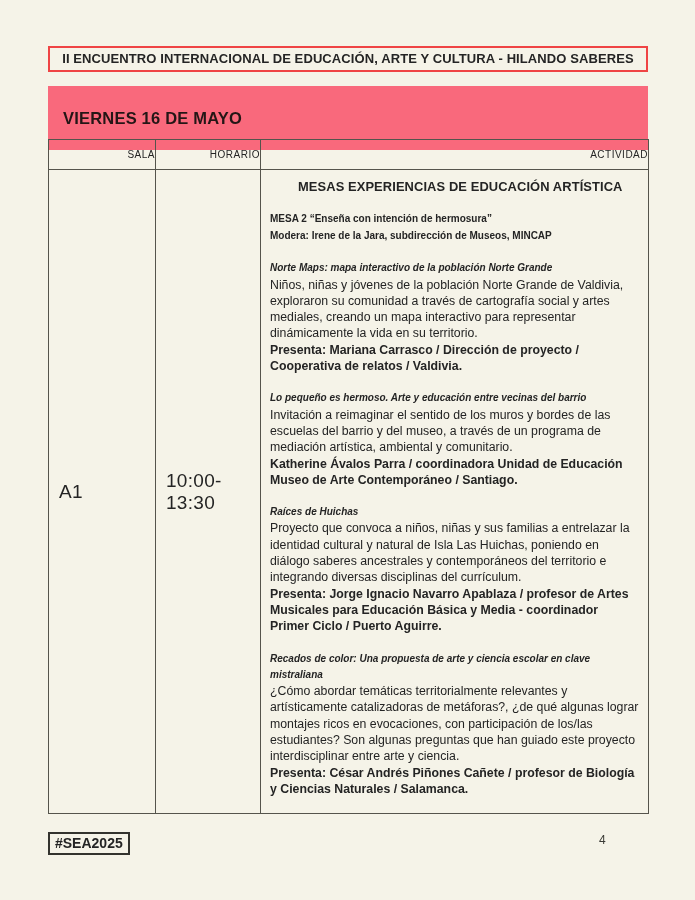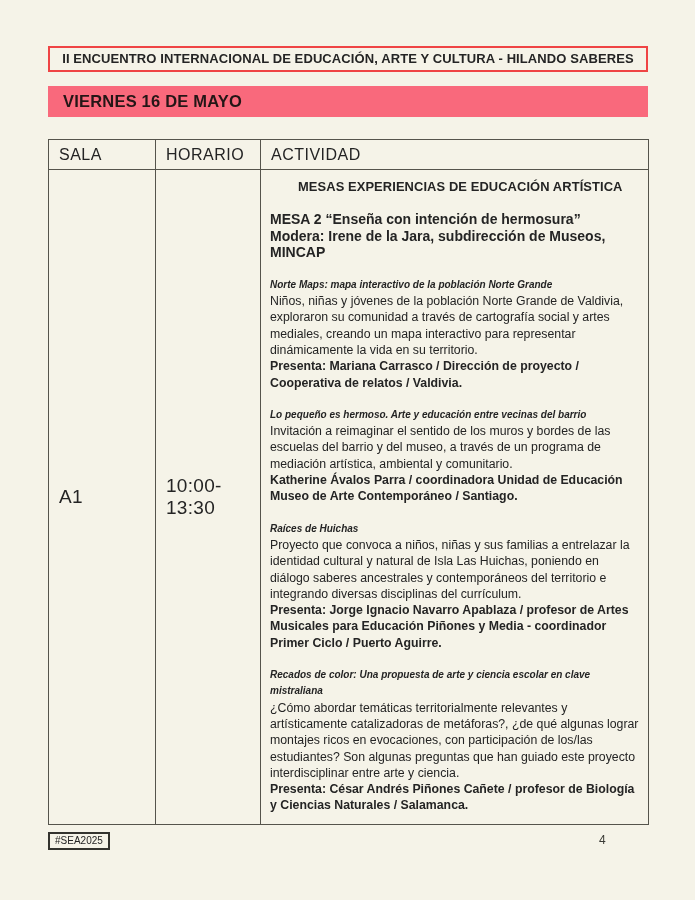--- a/index.html
+++ b/index.html
@@ -13,55 +13,55 @@
   }
   .title-box {
     position:absolute; left:48px; top:46px; width:600px;
     box-sizing:border-box;
     border:2px solid #ef4444;
     font-weight:bold; font-size:13px; text-align:center;
     padding:3px 2px 4px; letter-spacing:0.1px;
     background:#F5F3E8;
   }
   .banner {
-    position:absolute; left:48px; top:86px; width:600px; height:31px;
+    position:absolute; left:48px; top:86px; width:600px; height:64px;
     background:#F9697C;
     box-sizing:border-box;
     display:flex; align-items:center;
     padding-left:15px;
     font-weight:bold; font-size:16.5px; color:#241616;
     letter-spacing:0.2px;
   }
   .schedule {
     position:absolute; left:48px; top:139px; width:600px;
     border-collapse:collapse; table-layout:fixed;
   }
   .schedule th, .schedule td { border:1px solid #55544c; }
   .schedule th {
-    height:29px; font-weight:normal; font-size:16px;
-    text-align:left; padding:0 0 0 10px; letter-spacing:0.5px;
+    height:29px; font-weight:normal; font-size:10px;
+    text-align:right; padding:0 0 0 10px; letter-spacing:0.5px;
   }
   .cell-sala, .cell-horario {
     vertical-align:middle; font-size:19px;
     padding-left:10px; letter-spacing:0.3px;
   }
   .cell-actividad {
     vertical-align:top;
     padding:9px 8px 10px 9px;
     height:644px; box-sizing:border-box;
   }
   .act-heading { font-weight:bold; font-size:12.9px; letter-spacing:0.1px; line-height:16.3px;margin-left:28px; }
-  .mesa-block  { margin-top:16px; font-weight:bold; font-size:14px; line-height:16.5px; }
+  .mesa-block  { margin-top:16px; font-weight:bold; font-size:10px; line-height:16.5px; }
   .act-item    { margin-top:16px; font-size:12.3px; line-height:16.3px; }
   .item-title  { font-weight:bold; font-style:italic; font-size:10px; }
   .item-presenter { font-weight:bold; }
   .hashtag-box {
     position:absolute; left:48px; top:832px;
     border:2px solid #33332e;
-    font-weight:normal; font-size:10px;
+    font-weight:bold; font-size:14px;
     padding:1px 5px 2px;
   }
   .page-number { position:absolute; left:599px; top:833px; font-size:12px; color:#3a3a35; }
 </style>
 </head>
 <body>
 
 <div class="page">
 
   <div class="title-box">II ENCUENTRO INTERNACIONAL DE EDUCACIÓN, ARTE Y CULTURA - HILANDO SABERES</div>
@@ -103,21 +103,21 @@
 
               <div class="act-item">
                 <div class="item-title">Lo pequeño es hermoso. Arte y educación entre vecinas del barrio</div>
                 <div class="item-desc">Invitación a reimaginar el sentido de los muros y bordes de las escuelas del barrio y del museo, a través de un programa de mediación artística, ambiental y comunitario.</div>
                 <div class="item-presenter">Katherine Ávalos Parra / coordinadora Unidad de Educación Museo de Arte Contemporáneo / Santiago.</div>
               </div>
 
               <div class="act-item">
                 <div class="item-title">Raíces de Huichas</div>
                 <div class="item-desc">Proyecto que convoca a niños, niñas y sus familias a entrelazar la identidad cultural y natural de Isla Las Huichas, poniendo en diálogo saberes ancestrales y contemporáneos del territorio e integrando diversas disciplinas del currículum.</div>
-                <div class="item-presenter">Presenta: Jorge Ignacio Navarro Apablaza / profesor de Artes Musicales para Educación Piñones y Media - coordinador Primer Ciclo / Puerto Aguirre.</div>
+                <div class="item-presenter">Presenta: Jorge Ignacio Navarro Apablaza / profesor de Artes Musicales para Educación Básica y Media - coordinador Primer Ciclo / Puerto Aguirre.</div>
               </div>
 
               <div class="act-item">
                 <div class="item-title">Recados de color: Una propuesta de arte y ciencia escolar en clave mistraliana</div>
                 <div class="item-desc">¿Cómo abordar temáticas territorialmente relevantes y artísticamente catalizadoras de metáforas?, ¿de qué algunas lograr montajes ricos en evocaciones, con participación de los/las estudiantes? Son algunas preguntas que han guiado este proyecto interdisciplinar entre arte y ciencia.</div>
                 <div class="item-presenter">Presenta: César Andrés Piñones Cañete / profesor de Biología y Ciencias Naturales / Salamanca.</div>
               </div>
             </div>
         </td>
       </tr>

